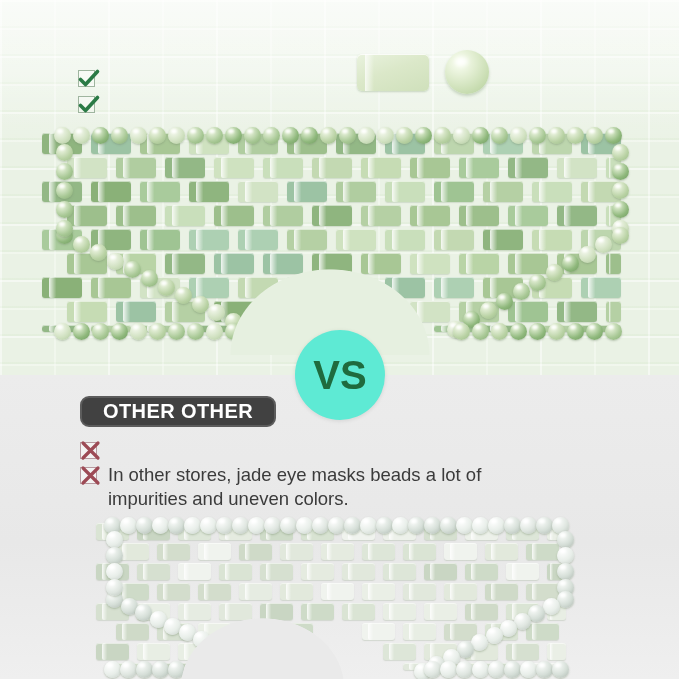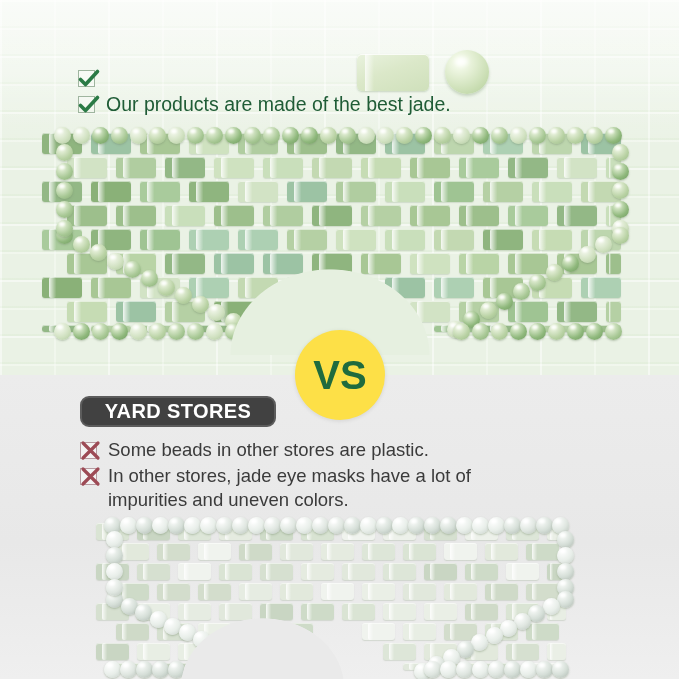--- a/index.html
+++ b/index.html
@@ -111,21 +111,21 @@
     box-shadow:0 2px 3px rgba(120,150,110,.35);
   }
   .sample-bead:after{
     content:"";position:absolute;left:10px;top:7px;width:13px;height:9px;border-radius:50%;
     background:rgba(255,255,255,.85);filter:blur(2px);
   }
 
   
   .vs{
     position:absolute;left:295px;top:330px;width:90px;height:90px;border-radius:50%;
-    background:#fde047;display:flex;align-items:center;justify-content:center;
+    background:#5eead4;display:flex;align-items:center;justify-content:center;
     color:#1f6b3e;font-size:40px;font-weight:bold;letter-spacing:0px;
     box-shadow:0 1px 4px rgba(0,0,0,.10);
     z-index:40;
   }
 
   
   .mask-wrap{position:absolute;}
   .mask-top{left:62px;top:133px;width:560px;height:200px;}
   .mask-bottom{left:112px;top:523px;width:455px;height:148px;}
 
@@ -912,61 +912,59 @@
         <div class="bead" style="left: 440px; top: 138px; background: radial-gradient(circle at 32% 26%, rgb(251, 253, 251), rgb(214, 223, 216) 55%, rgb(174, 185, 177)); box-shadow: rgba(120, 140, 110, 0.45) 0px 1px 2px;"></div>
       </div>
   </div>
   <div class="notch notch-bottom"></div>
 
   <div class="sample-tile"></div>
   <div class="sample-bead"></div>
 
 
   <div class="badge badge-other">
-    <span>YARD STORES</span>
+    <span>OTHER OTHER</span>
   </div>
 
   <div class="list list-top">
     <div class="row">
       <span class="mark check">
         <span class="box"></span>
         <svg viewBox="0 0 24 24">
             <path d="M3.5 12.5 L8.5 17.5 L20.5 4.5" fill="none" stroke="#2a7a45" stroke-width="3.6" stroke-linecap="round" stroke-linejoin="round"></path>
           </svg>
       </span>
     </div>
     <div class="row">
       <span class="mark check">
         <span class="box"></span>
         <svg viewBox="0 0 24 24">
             <path d="M3.5 12.5 L8.5 17.5 L20.5 4.5" fill="none" stroke="#2a7a45" stroke-width="3.6" stroke-linecap="round" stroke-linejoin="round"></path>
           </svg>
       </span>
-      <span class="row-text">Our products are made of the best jade.</span>
     </div>
   </div>
 
   <div class="list list-bottom">
     <div class="row">
       <span class="mark x">
         <span class="box"></span>
         <svg viewBox="0 0 24 24">
           <path d="M4 4 L19 19 M19 4 L4 19" fill="none" stroke="#9d4a55" stroke-width="3.2" stroke-linecap="round"></path>
         </svg>
       </span>
-      <span class="row-text">Some beads in other stores are plastic.</span>
     </div>
     <div class="row">
       <span class="mark x">
         <span class="box"></span>
         <svg viewBox="0 0 24 24">
           <path d="M4 4 L19 19 M19 4 L4 19" fill="none" stroke="#9d4a55" stroke-width="3.2" stroke-linecap="round"></path>
         </svg>
       </span>
-      <span class="row-text">In other stores, jade eye masks have a lot of impurities and uneven colors.</span>
+      <span class="row-text">In other stores, jade eye masks beads a lot of impurities and uneven colors.</span>
     </div>
   </div>
 
   <div class="vs">
     <span>VS</span>
   </div>
 
 </div>
 
 </body></html>

